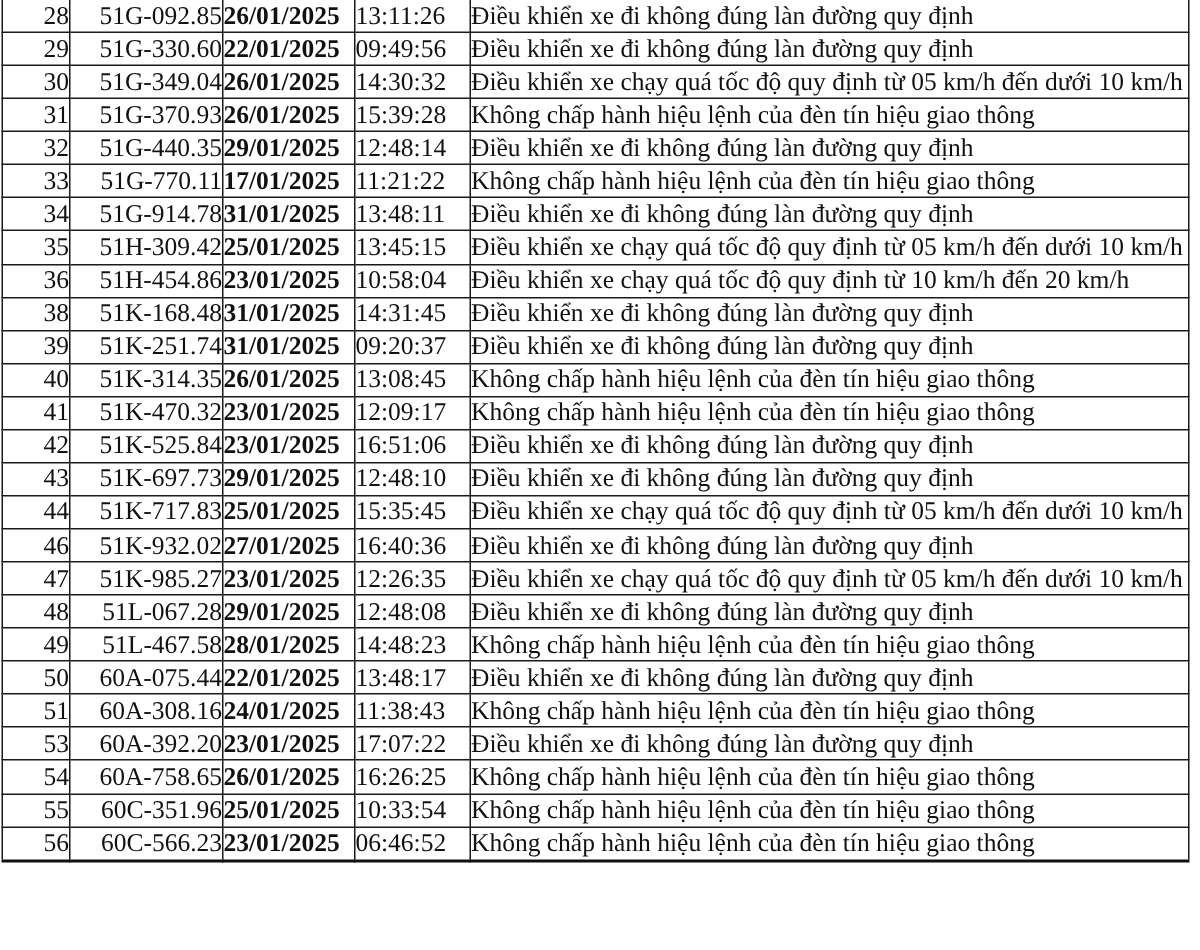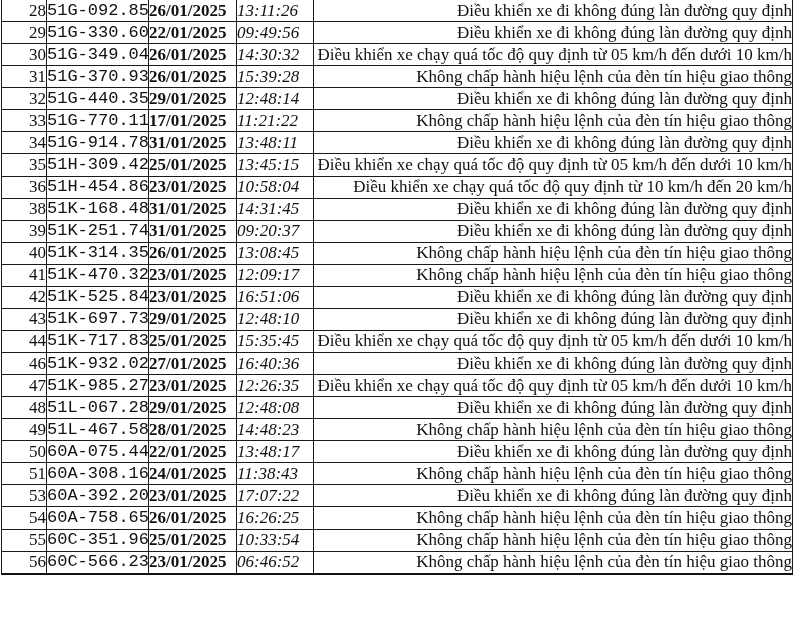--- a/index.html
+++ b/index.html
@@ -33,34 +33,32 @@
     vertical-align: middle;
     background: #ffffff;
   }
   td.c-no {
     text-align: right;
     padding-right: 10px;
   }
   td.c-plate {
     text-align: right;
     padding-left: 6px;
-    font-family: Liberation Mono, monospace;
   }
   td.c-date {
     text-align: left;
     padding-left: 6px;
     font-weight: bold;
   }
   td.c-time {
     text-align: left;
     padding-left: 5px;
-    font-style: italic;
   }
   td.c-violation {
-    text-align: right;
+    text-align: left;
     padding-left: 7px;
   }
 </style>
 </head>
 <body>
 
 <table class="violations">
   <colgroup>
     <col style="width:45px">
     <col style="width:102px">

